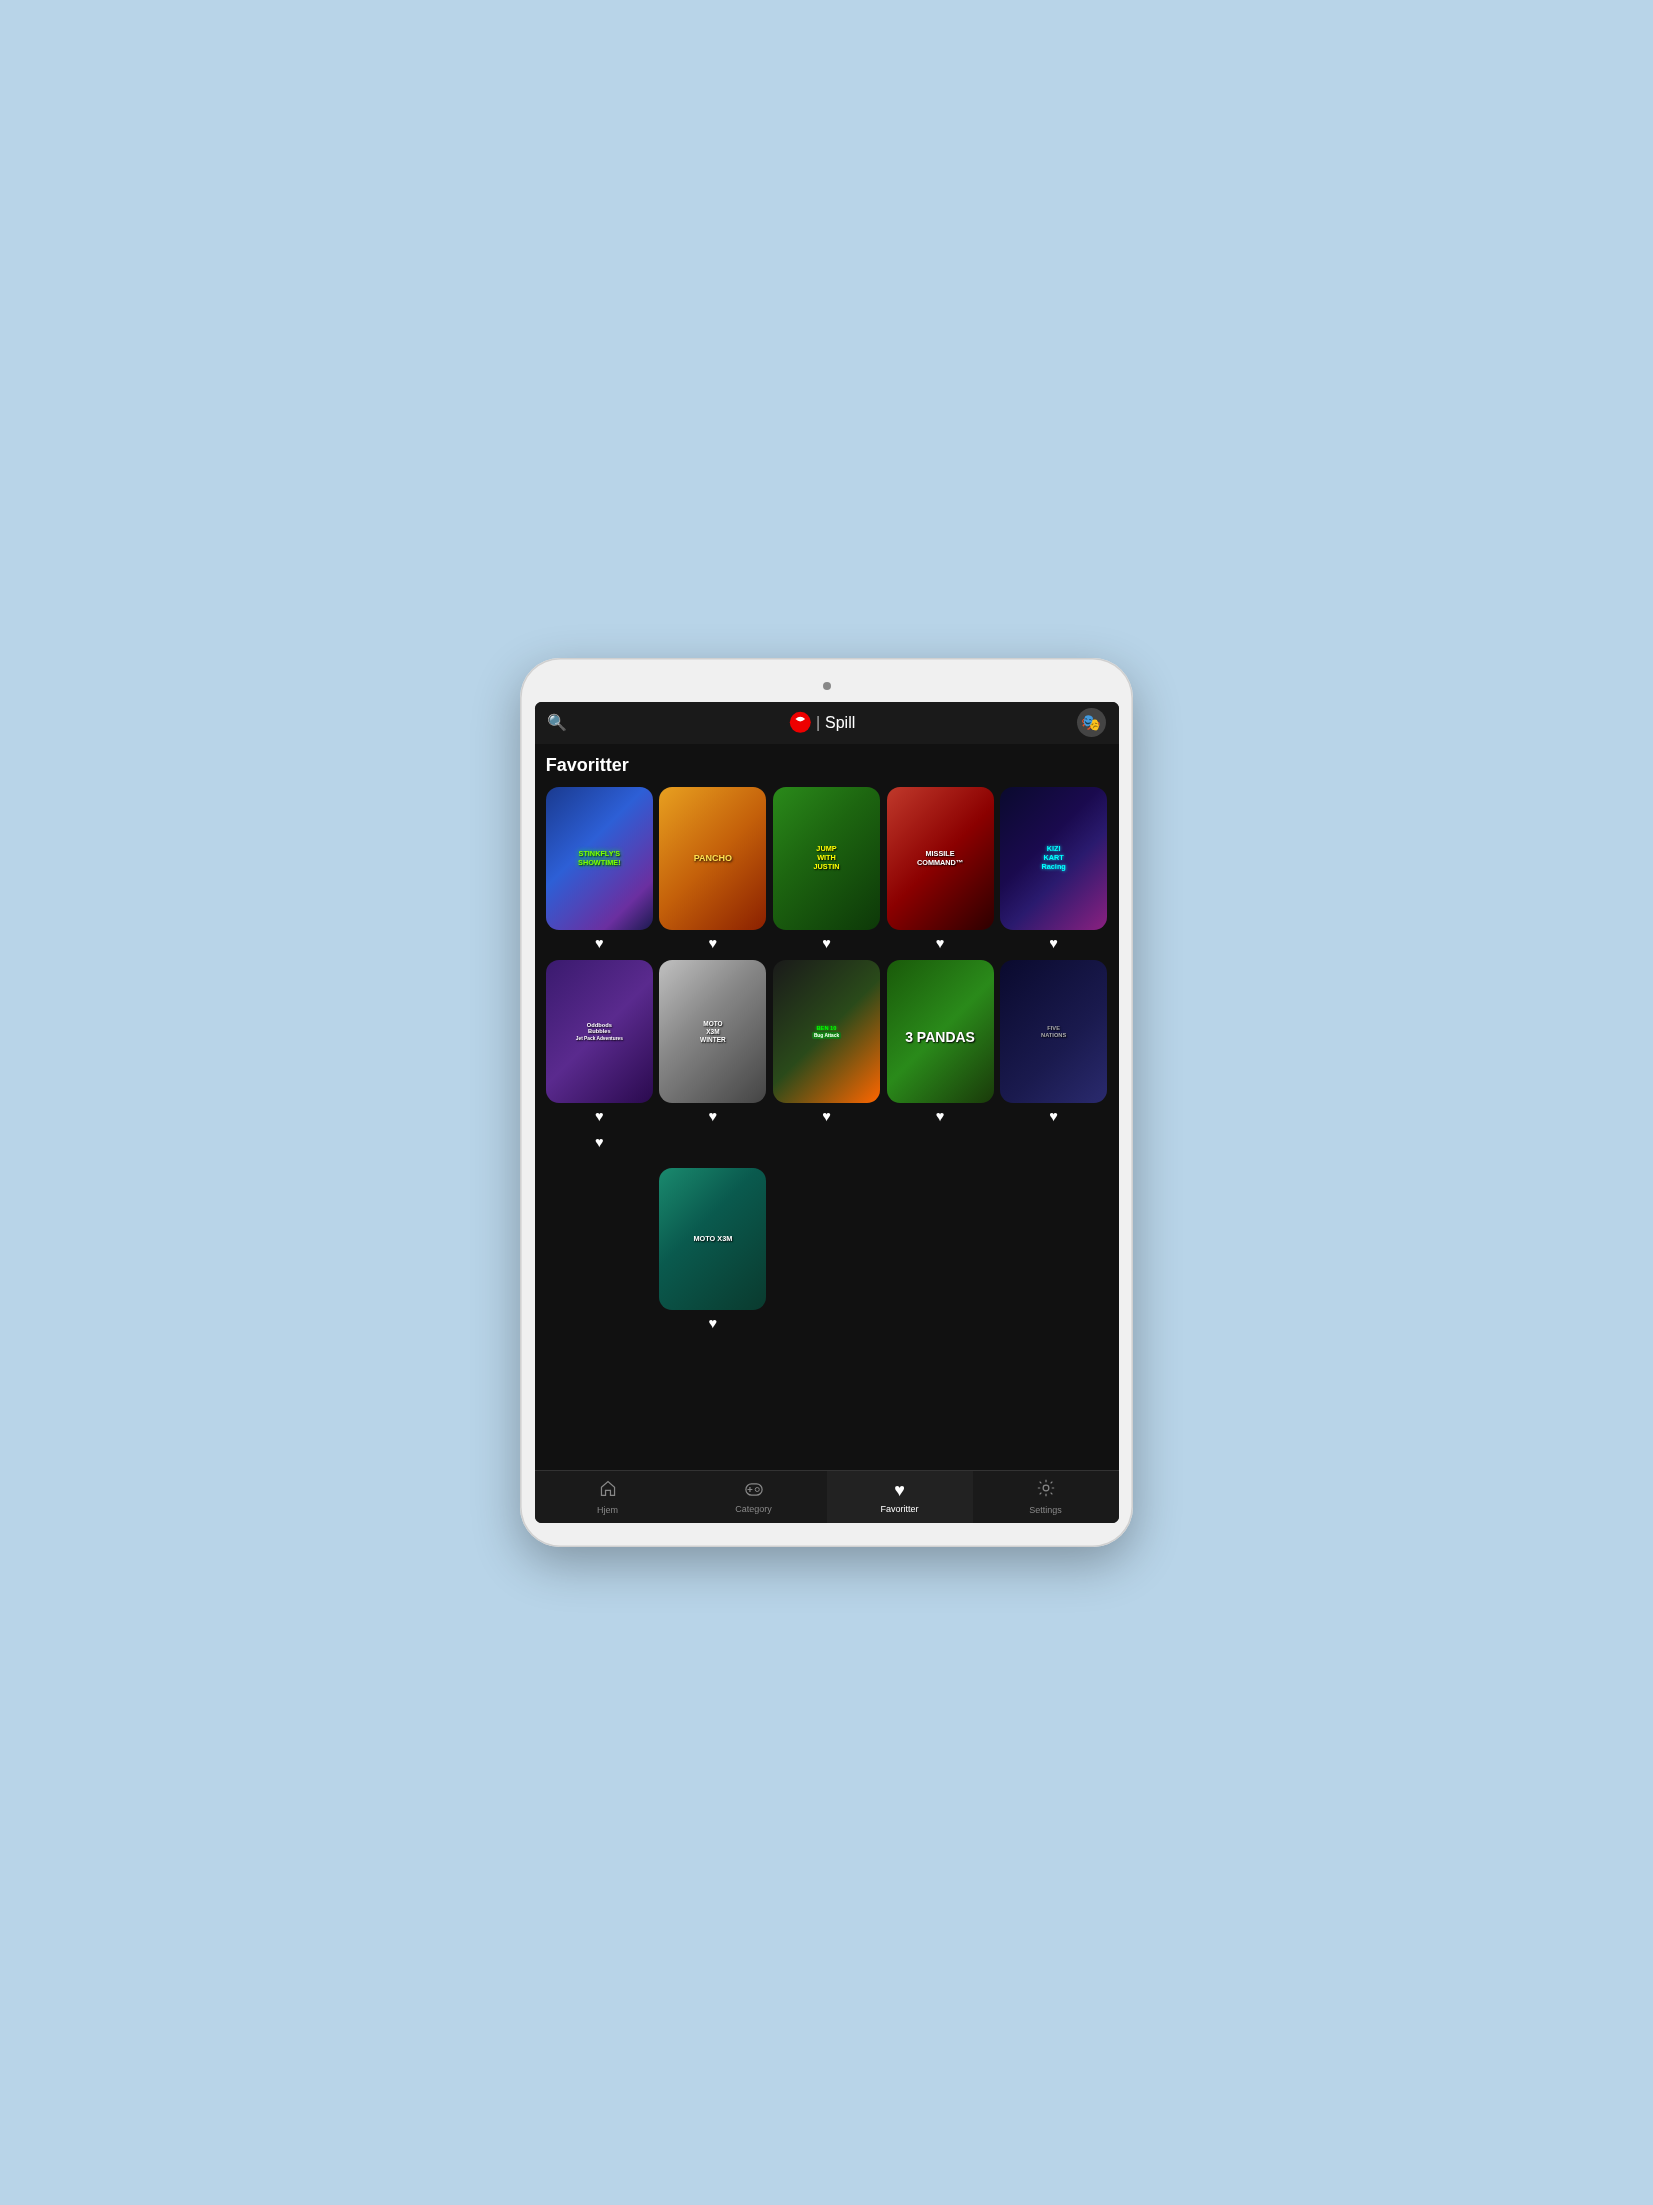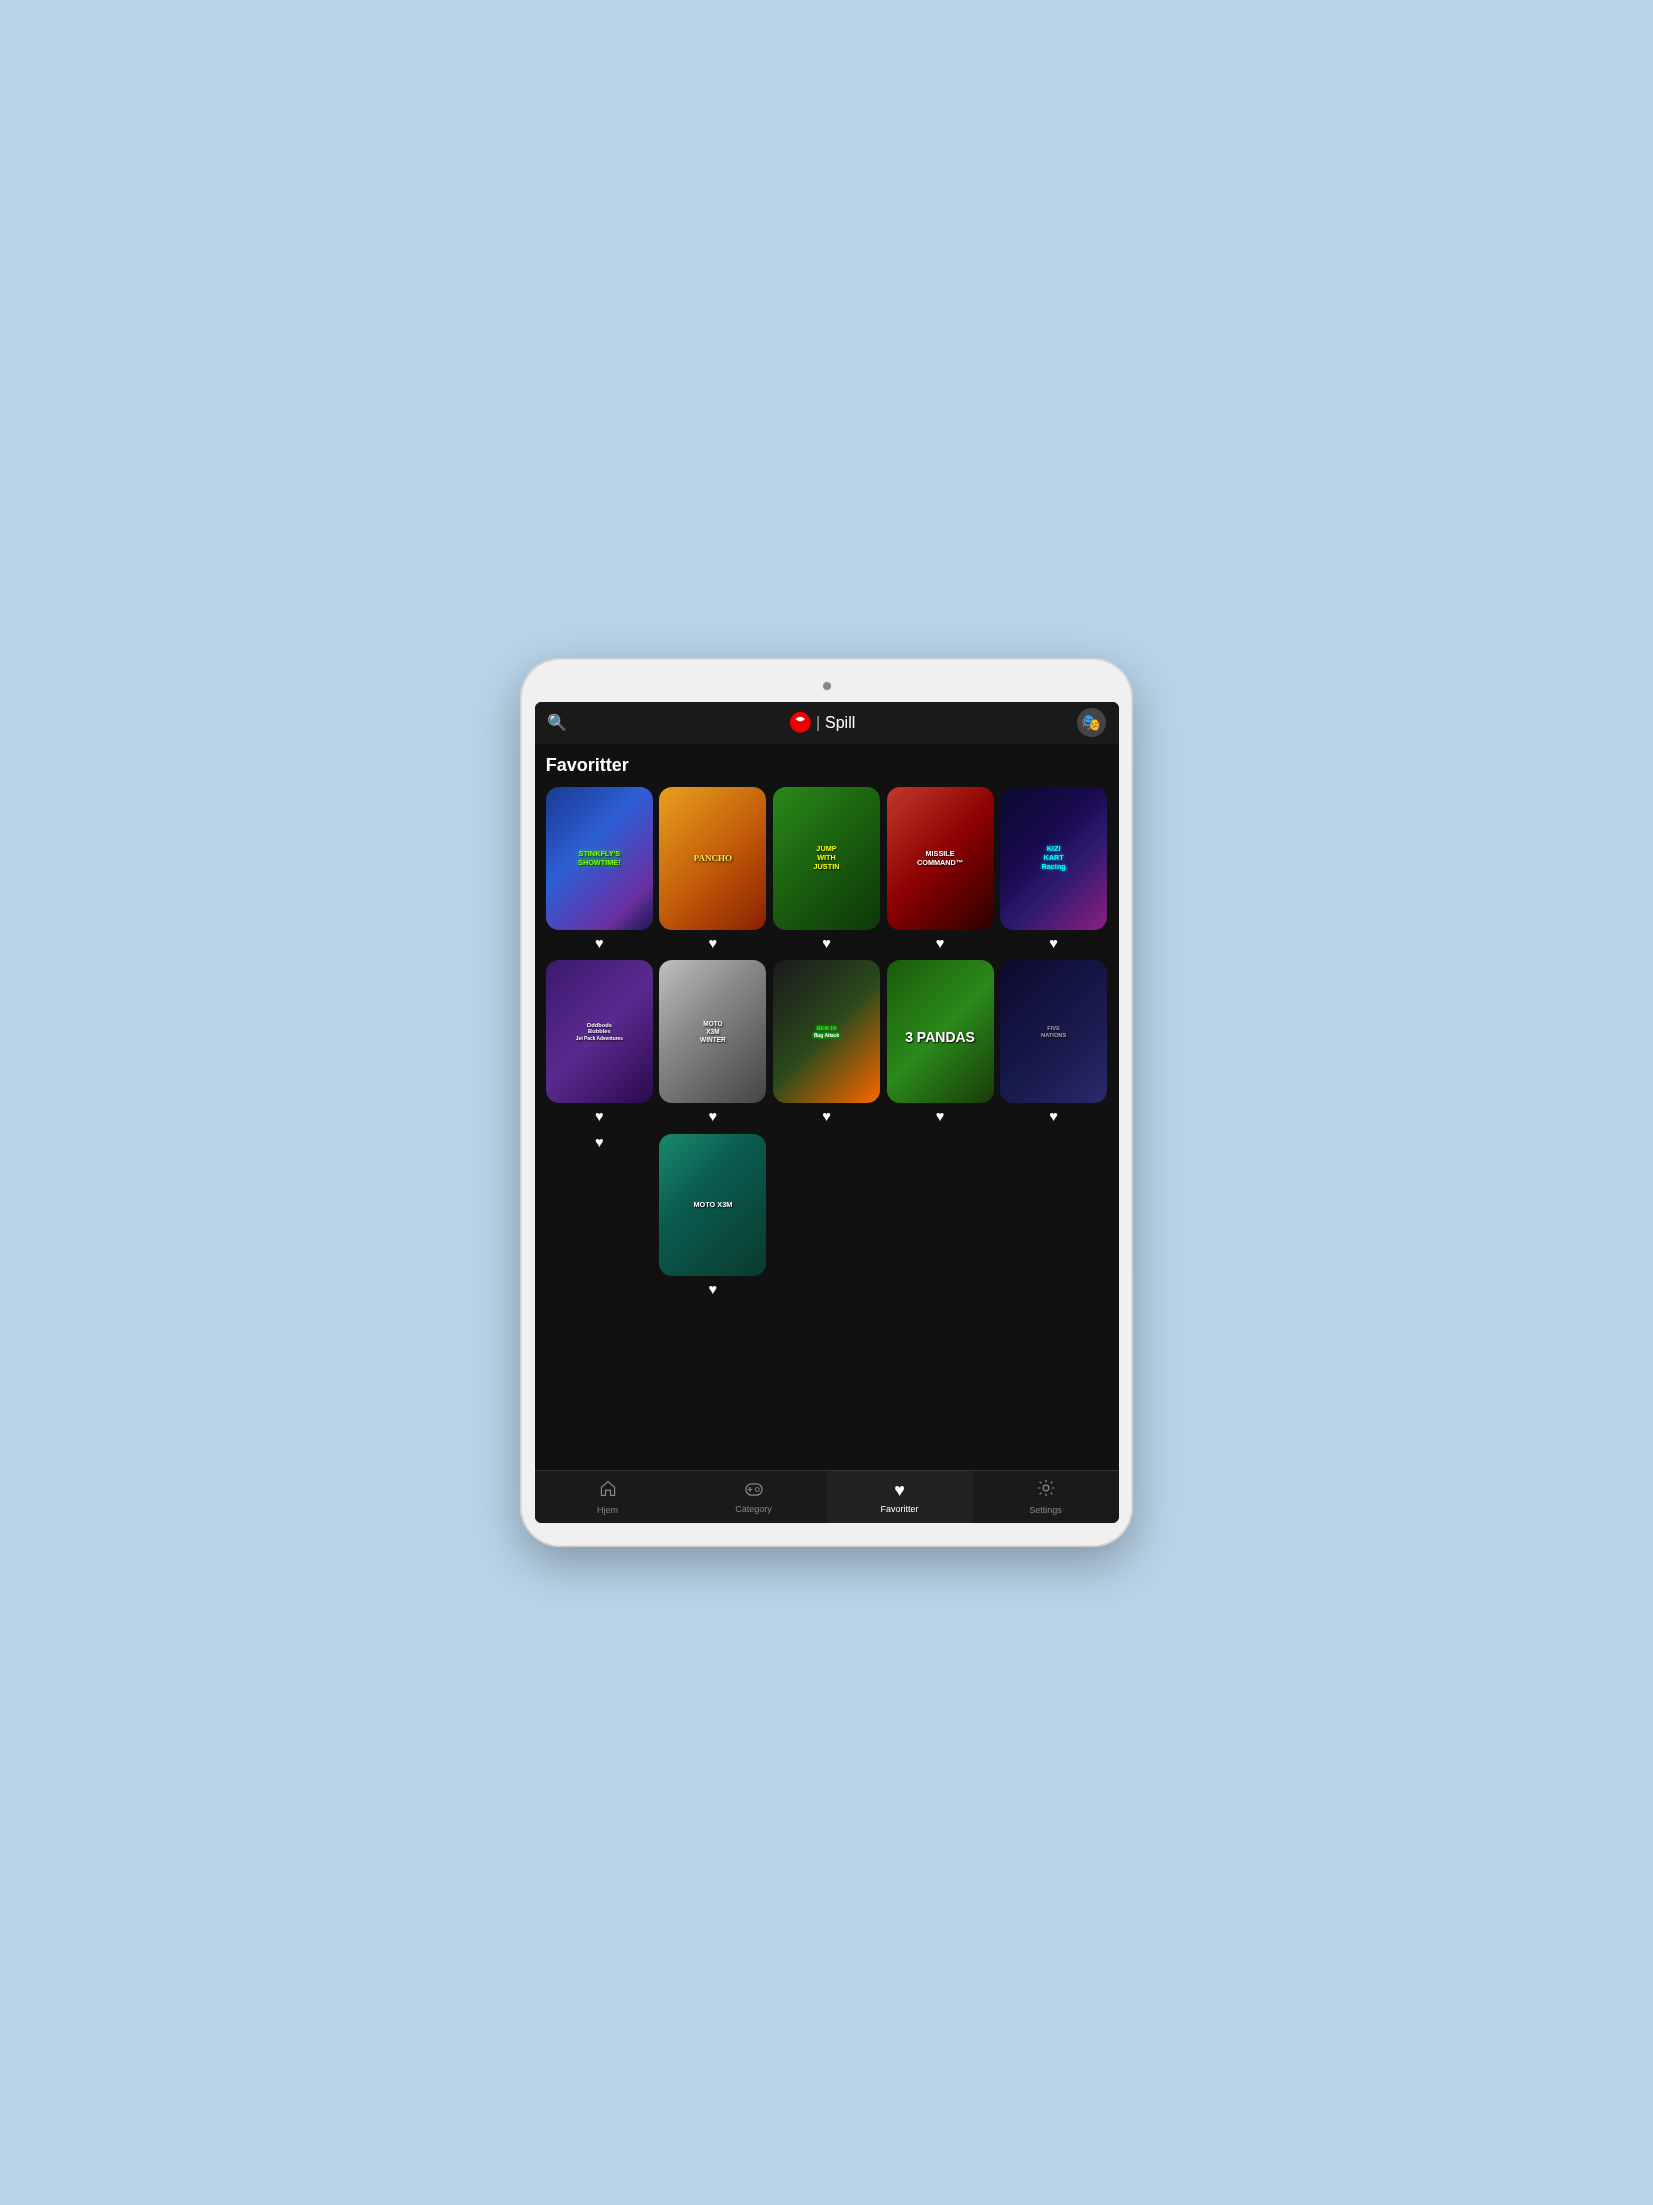--- a/index.html
+++ b/index.html
@@ -234,20 +234,21 @@
     .game-moto-x3m {
       background: linear-gradient(135deg, #1a8a6e 0%, #0a5a4e 40%, #0a3a2e 100%);
       display: flex;
       align-items: center;
       justify-content: center;
       font-size: 6.5px;
       font-weight: bold;
       color: #fff;
       text-align: center;
       padding: 3.2px;
+      margin-top: 34px;
     }
     
     .bottom-nav {
       background: #1a1a1a;
       display: flex;
       border-top: 0.8px solid #333;
     }
     .nav-item {
       flex: 1;
       display: flex;
@@ -306,21 +307,21 @@
 
       <div class="games-row">
         <div class="game-item">
           <div class="game-thumb game-stinkfly">
             <div class="game-label-small" style="font-size:7.3px;font-weight:900;color:#7fff00;text-shadow:0 0 4.8px #0f0,0.8px 0.8px 1.6px #000;line-height:1.2;text-align:center;">STINKFLY'S<br>SHOWTIME!</div>
           </div>
           <div class="game-heart">♥</div>
         </div>
         <div class="game-item">
           <div class="game-thumb game-pancho">
-            <div class="game-label-small" style="font-size:9px;font-weight:900;color:#ffe050;text-shadow:0.8px 0.8px 2.4px #000;line-height:1.2;text-align:right;font-family:Liberation Serif, serif;">PANCHO</div>
+            <div class="game-label-small" style="font-size:9px;font-weight:900;color:#ffe050;text-shadow:0.8px 0.8px 2.4px #000;line-height:1.2;text-align:right;">PANCHO</div>
           </div>
           <div class="game-heart">♥</div>
         </div>
         <div class="game-item">
           <div class="game-thumb game-justin">
             <div class="game-label-small" style="font-size:7.3px;font-weight:900;color:#ffff00;text-shadow:0.8px 0.8px 1.6px #000;line-height:1.2;text-align:center;">JUMP<br>WITH<br>JUSTIN</div>
           </div>
           <div class="game-heart">♥</div>
         </div>
         <div class="game-item">

